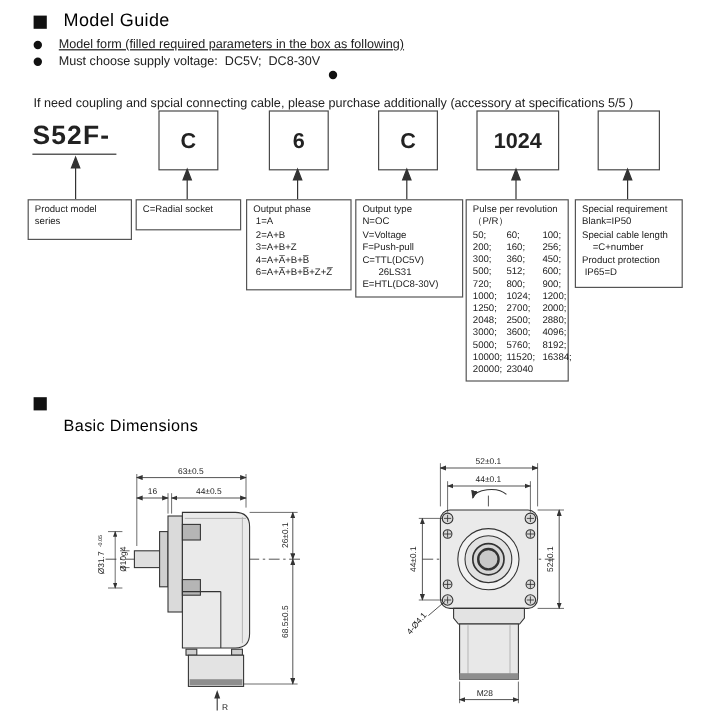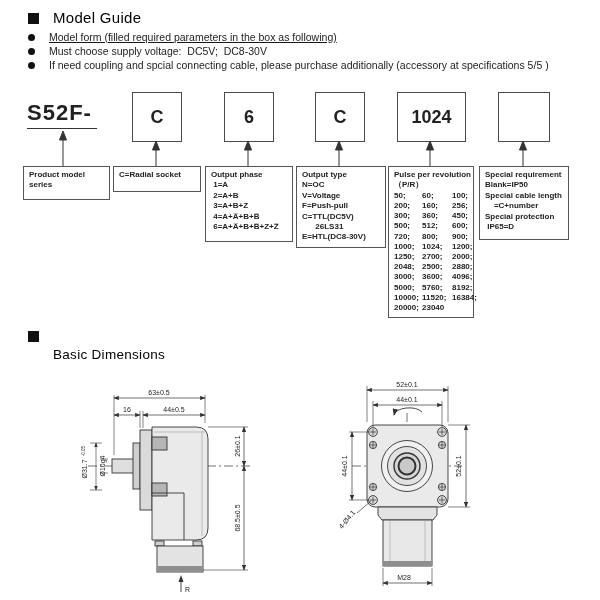--- a/index.html
+++ b/index.html
@@ -10,21 +10,21 @@
   .h-title{position:absolute;font-size:15px;letter-spacing:.3px;color:#000000;}
   .bullet-row{position:absolute;left:28px;display:flex;align-items:center;gap:14px;}
   .bullet-dot{width:7px;height:7px;border-radius:50%;background:#111;flex:0 0 auto;}
   .bullet-text{font-size:10.5px;white-space:pre;color:#222;}
   
   .code-prefix{position:absolute;left:27px;top:100px;font-size:22px;font-weight:700;letter-spacing:1px;color:#222;}
   .code-underline{position:absolute;left:27px;top:128px;width:70px;border-bottom:1.2px solid #333;}
   .code-box{position:absolute;top:92px;height:48px;border:1.5px solid #4a4a4a;background:#fff;
             display:flex;align-items:center;justify-content:center;font-size:18px;font-weight:600;color:#222;}
   
-  .desc-box{position:absolute;top:166px;border:1.2px solid #555;background:#fff;padding:3px 3px 3px 5px;box-sizing:border-box;font-weight:bold;}
+  .desc-box{position:absolute;top:166px;border:1.2px solid #555;background:#fff;padding:3px 3px 3px 5px;box-sizing:border-box;}
   .ln{font-size:8px;line-height:10.4px;white-space:pre;color:#222;}
   .pr-row{display:grid;grid-template-columns:28px 30px auto;}
   .pr-row span{font-size:8px;line-height:10.2px;white-space:pre;color:#222;}
   svg{position:absolute;left:0;}
   svg text{font-family:"Liberation Sans", sans-serif;fill:#222;}
   .dim{font-size:7px;}
   .dim-sm{font-size:4.5px;}
 </style>
 </head>
 <body>
@@ -35,21 +35,21 @@
   <div class="h-title" style="left:53px;top:9px;">Model Guide</div>
 
   <div class="bullet-row" style="top:31px;text-decoration:underline;">
     <div class="bullet-dot"></div>
     <div class="bullet-text">Model form (filled required parameters in the box as following)</div>
   </div>
   <div class="bullet-row" style="top:45px;">
     <div class="bullet-dot"></div>
     <div class="bullet-text">Must choose supply voltage:  DC5V;  DC8-30V</div>
   </div>
-  <div class="bullet-row" style="top:59px;">
+  <div class="bullet-row" style="top:59px;flex-direction:column;">
     <div class="bullet-dot"></div>
     <div class="bullet-text">If need coupling and spcial connecting cable, please purchase additionally (accessory at specifications 5/5 )</div>
   </div>
 
   <div class="code-prefix">S52F-</div>
   <div class="code-underline"></div>
 
   <div class="code-box" style="left:132px;width:48px;">C</div>
   <div class="code-box" style="left:224px;width:48px;">6</div>
   <div class="code-box" style="left:315px;width:48px;">C</div>
@@ -163,21 +163,21 @@
           <span>23040</span>
           <span></span>
         </div>
       </div>
   </div>
   <div class="desc-box" style="left:479px;width:90px;height:74px;">
       <div class="ln">Special requirement</div>
       <div class="ln">Blank=IP50</div>
       <div class="ln">Special cable length</div>
       <div class="ln">    =C+number</div>
-      <div class="ln">Special protection</div>
+      <div class="ln">Product protection</div>
       <div class="ln"> IP65=D</div>
     </div>
 
   <div class="sq-marker" style="left:28px;top:331px;"></div>
   <div class="h-title" style="left:53px;top:327px;font-size:13.5px;margin-top:20px;">Basic Dimensions</div>
 
   <svg style="top:355px;" width="600" height="245" viewBox="0 0 600 245">
     <defs>
       <marker id="ae" markerWidth="8" markerHeight="6" refX="7" refY="3" orient="auto">
         <path d="M0,0 L8,3 L0,6 z" fill="#333"></path>

